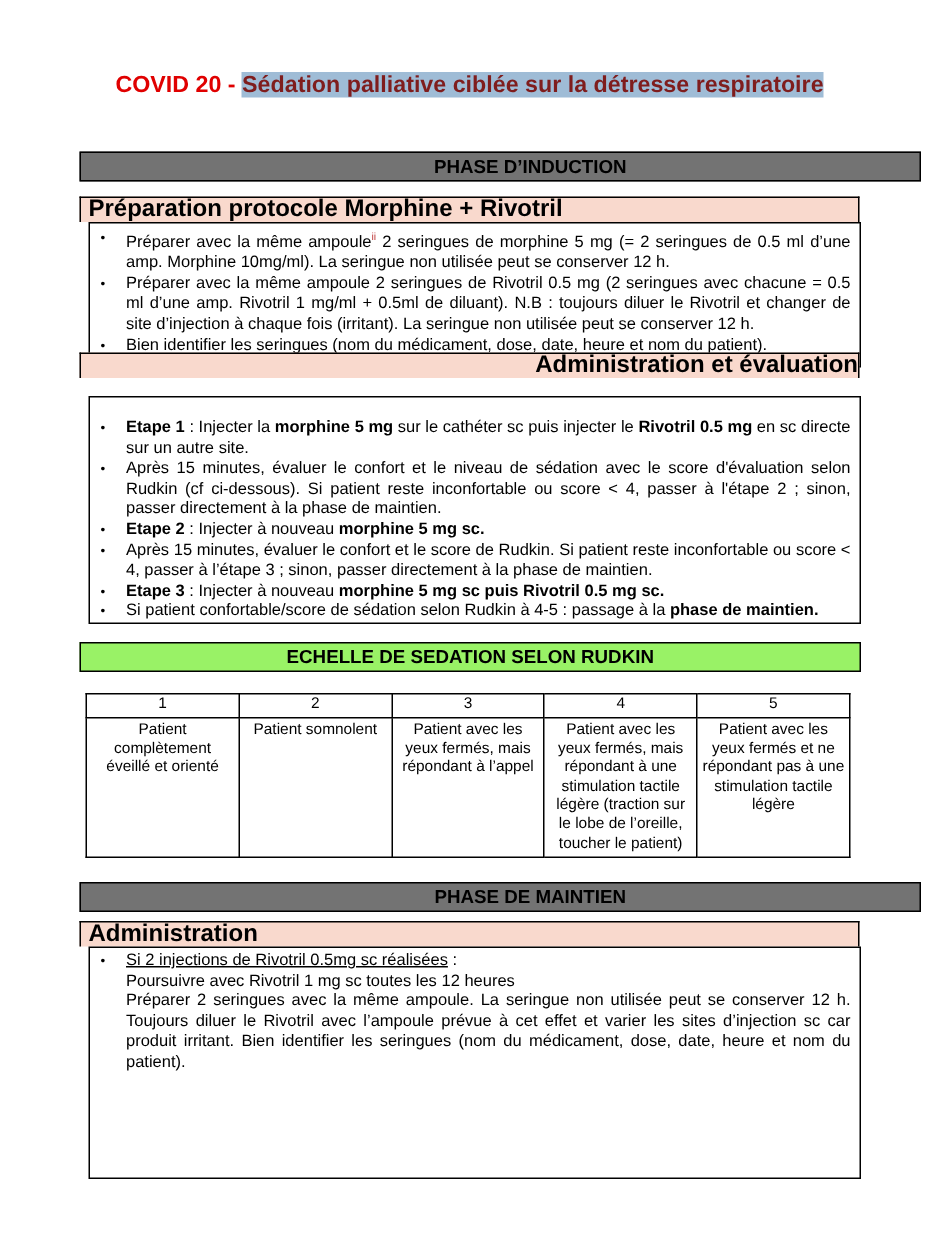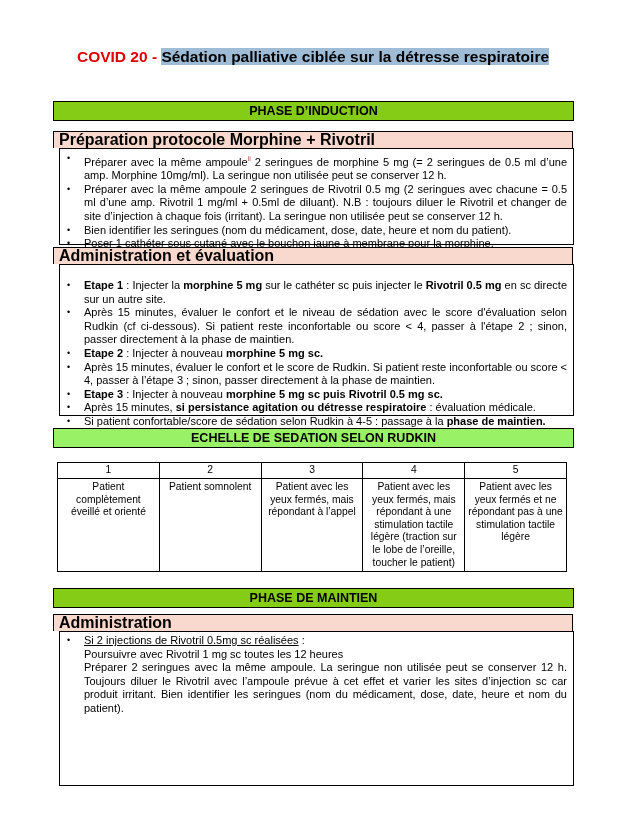--- a/index.html
+++ b/index.html
@@ -5,29 +5,29 @@
   html, body { margin: 0; padding: 0; background: #ffffff; }
   body {
     width: 626px; height: 823px; position: relative; overflow: hidden;
     font-family: "Liberation Sans", sans-serif; color: #000;
   }
   .title {
     position: absolute; left: 0; top: 47px; width: 626px;
     text-align: center; color: #e00000; font-weight: bold;
     font-size: 15.5px; line-height: 19px;
   }
-  .title .hl { background: #9fbcd6; color: #000000; }
+  .title .hl { background: #9fbcd6; color: #7f1d1d; }
   .title sup { font-size: 9px; }
 
   .phase-bar {
     position: absolute; left: 53px; width: 519px; height: 18px;
     border: 1px solid #000; text-align: center; font-weight: bold;
     font-size: 12.5px; line-height: 18px;
   }
-  .phase-red { background: #84cc16; }
+  .phase-red { background: #737373; padding-left: 40px; }
   .phase-green { background: #99f266; }
 
   .sub-bar {
     position: absolute; left: 53px; width: 513px; height: 16px;
     border: 1px solid #000; border-bottom: none; padding-left: 5px;
     background: #f9d9cd; font-weight: bold; font-size: 16px; line-height: 16px;
   }
   .box {
     position: absolute; left: 59px; width: 513px;
     border-left: 1px solid #000; border-right: 1px solid #000; border-bottom: 1px solid #000;
@@ -68,29 +68,28 @@
 <div class="sub-bar" style="top:131px;">Préparation protocole Morphine + Rivotril</div>
 <div class="box" style="top:148px; height:95px;">
   <ul class="bullets" style="padding-top:3px;">
     <li><span>Préparer avec la même ampoule</span><sup class="n">ii</sup><span> 2 seringues de morphine 5 mg (= 2 seringues de 0.5 ml d’une amp. Morphine 10mg/ml). La seringue non utilisée peut se conserver 12 h.</span></li>
     <li><span>Préparer avec la même ampoule 2 seringues de Rivotril 0.5 mg (2 seringues avec chacune = 0.5 ml d’une amp. Rivotril 1 mg/ml + 0.5ml de diluant). N.B : toujours diluer le Rivotril et changer de site d’injection à chaque fois (irritant). La seringue non utilisée peut se conserver 12 h.</span></li>
     <li><span>Bien identifier les seringues (nom du médicament, dose, date, heure et nom du patient).</span></li>
     <li><span>Poser 1 cathéter sous cutané avec le bouchon jaune à membrane pour la morphine.</span></li>
   </ul>
 </div>
 
-<div class="sub-bar" style="top:247px;">Administration et évaluation</div>
+<div class="sub-bar" style="top:235px;text-align:right;">Administration et évaluation</div>
 <div class="box" style="top:264px; height:150px;">
   <ul class="bullets" style="padding-top:14px;">
     <li><b>Etape 1</b><span> : Injecter la </span><b>morphine 5 mg</b><span> sur le cathéter sc puis injecter le </span><b>Rivotril 0.5 mg</b><span> en sc directe sur un autre site.</span></li>
     <li>Après 15 minutes, évaluer le confort et le niveau de sédation avec le score d'évaluation selon Rudkin (cf ci-dessous). Si patient reste inconfortable ou score &lt; 4, passer à l'étape 2 ; sinon, passer directement à la phase de maintien.</li>
     <li><b>Etape 2</b><span> : Injecter à nouveau </span><b>morphine 5 mg sc.</b></li>
     <li>Après 15 minutes, évaluer le confort et le score de Rudkin. Si patient reste inconfortable ou score &lt; 4, passer à l’étape 3 ; sinon, passer directement à la phase de maintien.</li>
     <li><b>Etape 3</b><span> : Injecter à nouveau </span><b>morphine 5 mg sc puis Rivotril 0.5 mg sc.</b></li>
-    <li><span>Après 15 minutes, </span><b>si persistance agitation ou détresse respiratoire</b><span> : évaluation médicale.</span></li>
     <li><span>Si patient confortable/score de sédation selon Rudkin à 4-5 : passage à la </span><b>phase de maintien.</b></li>
   </ul>
 </div>
 
 <div class="phase-bar phase-green" style="top:428px;">ECHELLE DE SEDATION SELON RUDKIN</div>
 <table class="rudkin">
   <tbody>
       <tr class="head">
     <td>1</td>
     <td>2</td>

